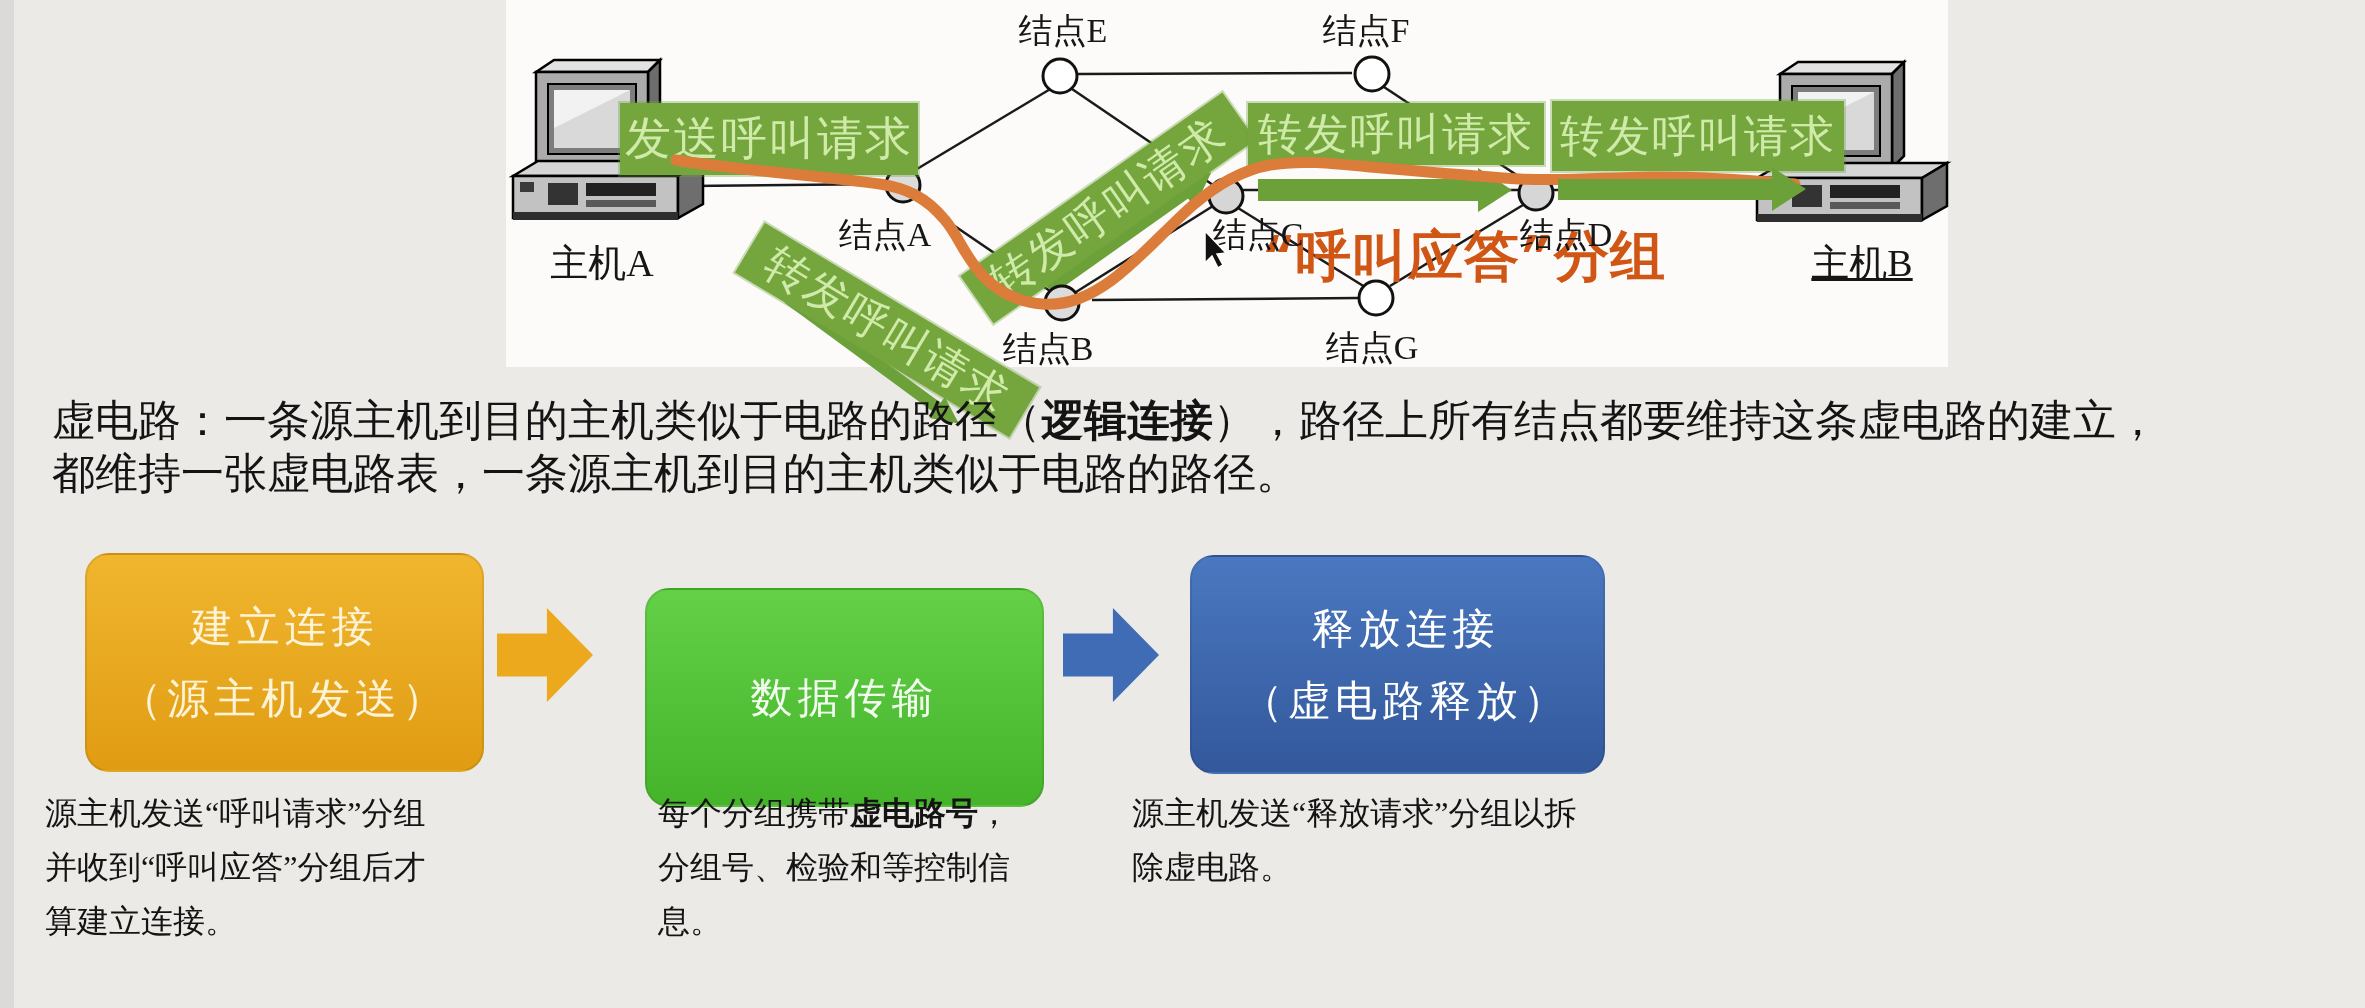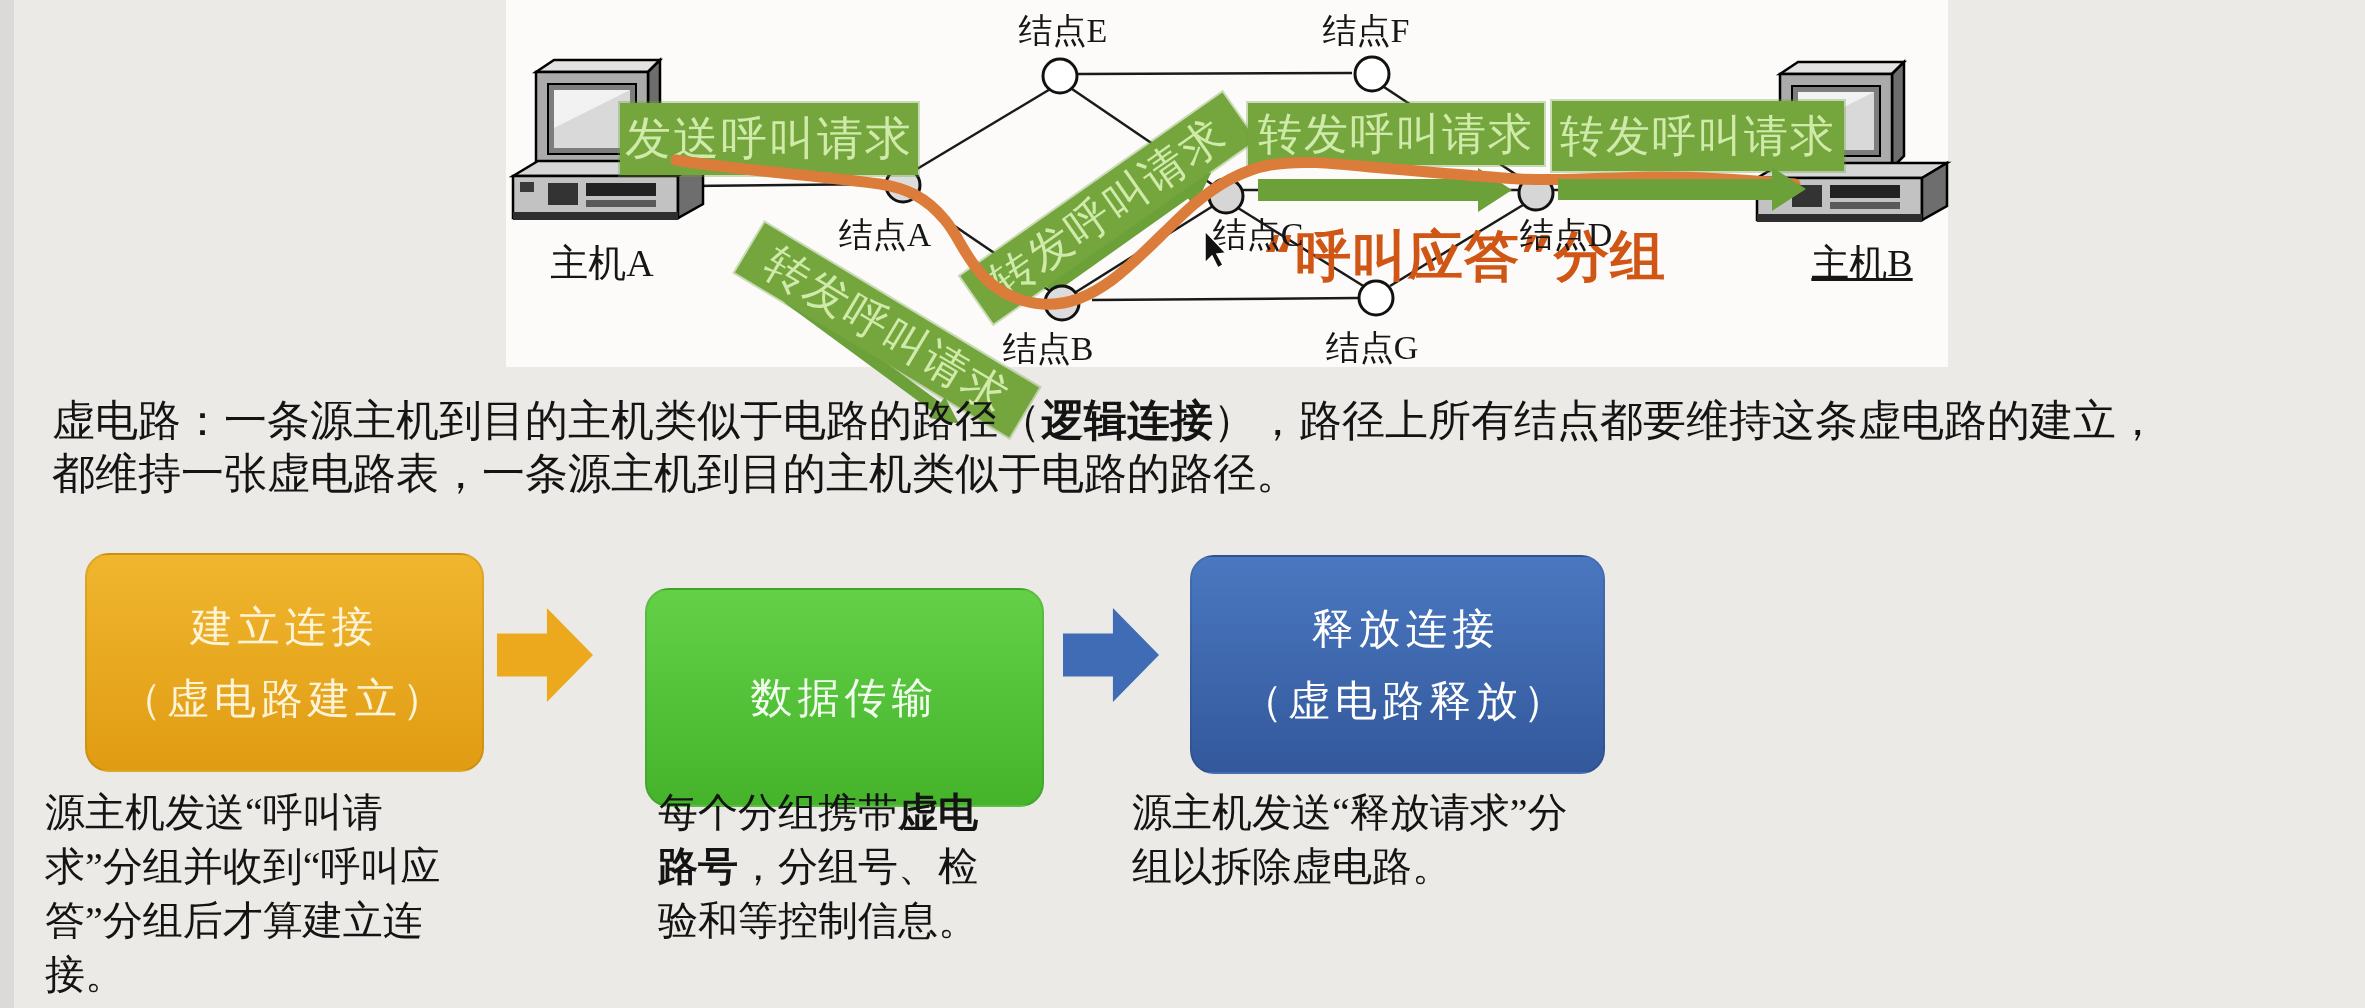--- a/index.html
+++ b/index.html
@@ -70,21 +70,21 @@
   .flow-arrow{
     position:absolute;z-index:2;width:96px;height:94px;
     clip-path:polygon(0 27%,52% 27%,52% 0,100% 50%,52% 100%,52% 73%,0 73%);
   }
   #flow-arrow-1{left:497px;top:608px;background:#eca91e;}
   #flow-arrow-2{left:1063px;top:608px;background:#3f6cb5;}
 
   
   .note{
     position:absolute;z-index:2;top:786px;
-    font-size:40px;line-height:54px;color:#141414;
+    font-size:32px;line-height:54px;color:#141414;
     word-break:break-all;
   }
   .note b{font-weight:bold;}
   #note-1{left:45px;width:396px;}
   #note-2{left:658px;width:356px;}
   #note-3{left:1132px;width:470px;}
 </style>
 </head>
 <body>
 
@@ -201,21 +201,21 @@
     <polygon points="1205,231 1205,263 1212,256 1218,268 1223,265 1217,254 1226,253" fill="#111" stroke="#fff" stroke-width="1.5"></polygon>
   </svg>
 
   <div id="desc">
     <div><span>虚电路：一条源主机到目的主机类似于电路的路径（</span><b>逻辑连接</b><span>），路径上所有结点都要维持这条虚电路的建立，</span></div>
     <div>都维持一张虚电路表，一条源主机到目的主机类似于电路的路径。</div>
   </div>
 
   <div class="flow-box" id="flow-box-1">
     <div>建立连接</div>
-    <div>（虚电路建立）</div>
+    <div>（源主机发送）</div>
   </div>
   <div class="flow-arrow" id="flow-arrow-1"></div>
   <div class="flow-box" id="flow-box-2">
     <div>数据传输</div>
   </div>
   <div class="flow-arrow" id="flow-arrow-2"></div>
   <div class="flow-box" id="flow-box-3">
     <div>释放连接</div>
     <div>（虚电路释放）</div>
   </div>

